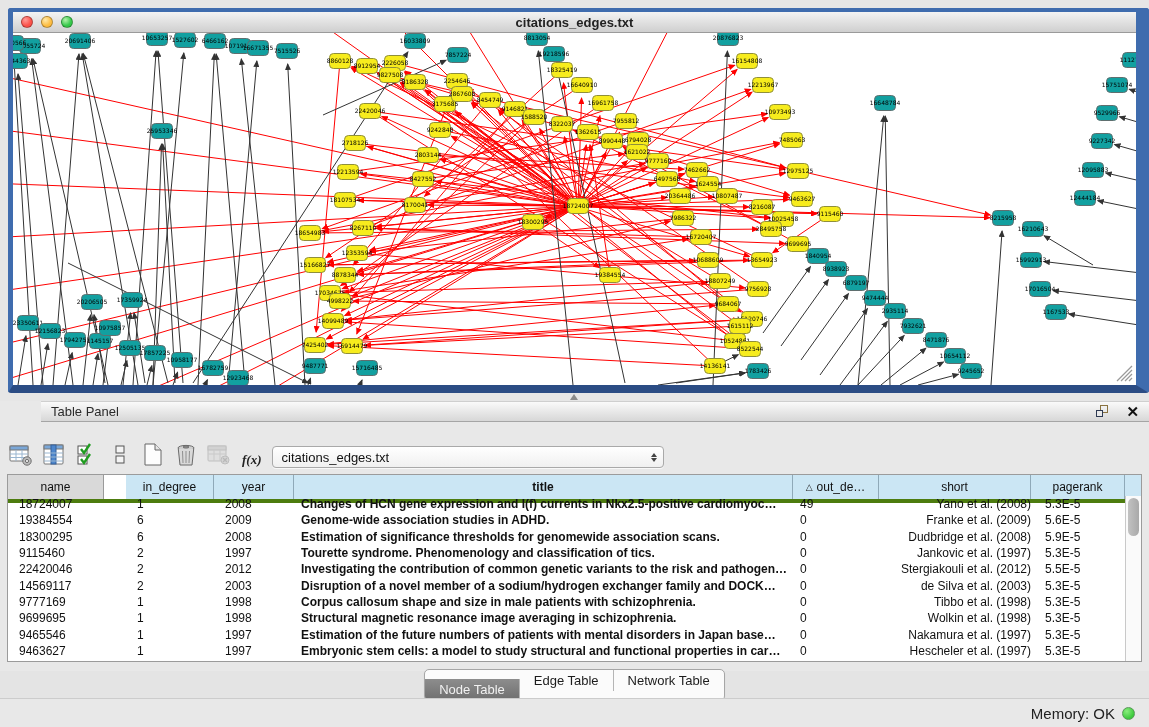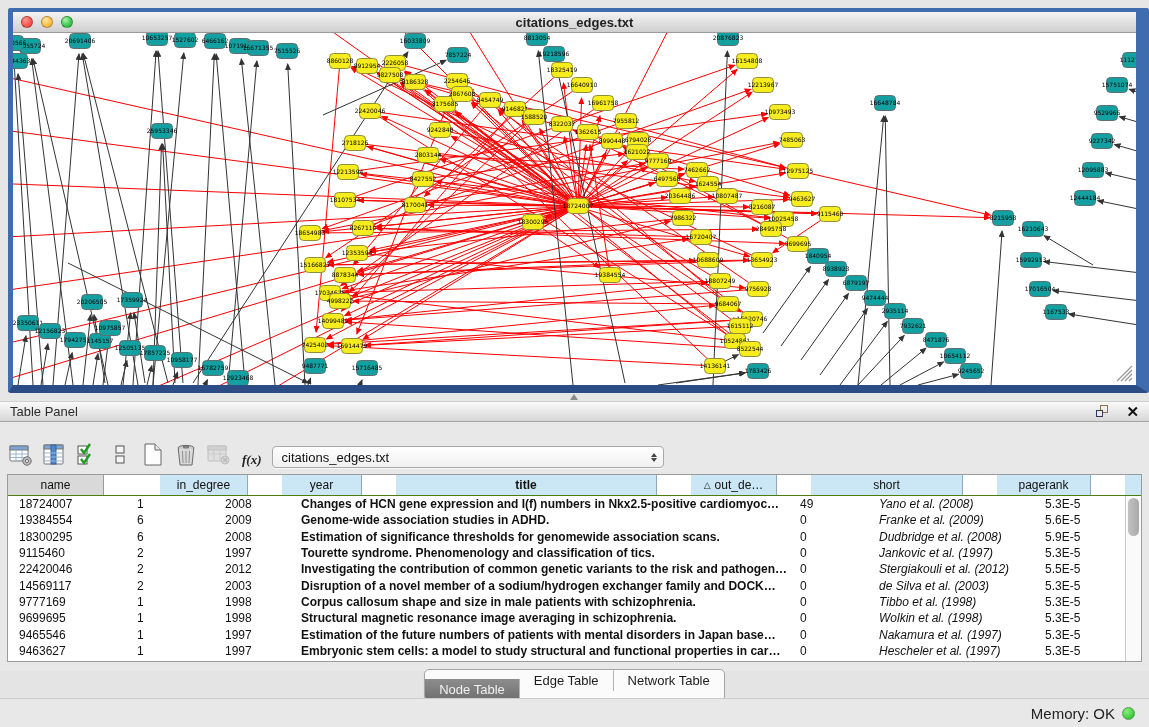--- a/index.html
+++ b/index.html
@@ -32,21 +32,21 @@
   .splitter { position:absolute; left:0; top:393px; width:1149px; height:8px; background:#e6e6e6; }
   .split-handle { position:absolute; left:570px; top:1px; width:0; height:0;
     border-left:4px solid transparent; border-right:4px solid transparent;
     border-bottom:6px solid #8a8a8a; }
 
   
   .table-panel { position:absolute; left:0; top:401px; width:1149px; height:326px;
     display:flex; flex-direction:column; background:#e8e8e8; }
   .panel-header { height:21px; background:linear-gradient(#fafafa,#d7d7d7);
     border-top:1px solid #cfcfcf; border-bottom:1px solid #a5a5a5;
-    display:flex; align-items:center; padding:0 10px; }
+    display:flex; align-items:center; padding:0 10px;margin-left:41px; }
   .panel-title { font-size:13px; color:#2b2b2b; flex:1; }
   .float-icon { position:relative; width:14px; height:13px; margin-right:16px; }
   .float-icon .sq1 { position:absolute; left:4px; top:0; width:8px; height:8px; border:1.5px solid #8a7340; }
   .float-icon .sq2 { position:absolute; left:0; top:5px; width:7px; height:7px; border:1.5px solid #2e3a52; background:#e9e9e9; }
   .close-x { font-size:15px; font-weight:700; color:#111; line-height:1; cursor:default; }
 
   .panel-body { flex:1; padding:10px 7px 0 7px; }
   .toolbar { display:flex; align-items:flex-end; height:36px; margin-bottom:6px; }
   .tool { width:28px; height:26px; margin-right:5px; display:flex; align-items:center; justify-content:center; }
   .fx { font-size:13px; font-style:italic; font-weight:700; color:#222;
@@ -54,33 +54,33 @@
   .combo { width:392px; height:22px; border:1px solid #a9a9a9; border-radius:4px;
     background:linear-gradient(#fff,#f0f0f0); display:flex; align-items:center;
     padding:0 6px 0 9px; box-shadow:0 1px 0 rgba(255,255,255,.7); }
   .combo-text { flex:1; font-size:13px; color:#111; }
   .combo-arrows { display:flex; flex-direction:column; align-items:center; gap:1px; }
   .combo-arrows i { width:0; height:0; border-left:3.5px solid transparent; border-right:3.5px solid transparent; }
   .combo-arrows .up { border-bottom:4px solid #444; }
   .combo-arrows .dn { border-top:4px solid #444; }
 
   .table-box { border:1px solid #9b9b9b; background:#fff; height:188px; position:relative; overflow:hidden; }
-  .thead { display:flex; height:21px; border-bottom:1px solid #4d7c0f;gap:34px; }
+  .thead { display:flex; height:28px; border-bottom:4px solid #4d7c0f; }
   .th { background:#cbe6f4; border-right:1px solid #8fa9b8; font-size:12px; color:#111;
         display:flex; align-items:center; justify-content:center; overflow:hidden; white-space:nowrap; }
   .th.name-h { background:#d9d9d9; border-right:1px solid #9a9a9a; }
   .sort-tri { font-size:9px; margin-right:4px; color:#222; }
   .c0{width:96px;} .c1{width:88px;margin-left:22px;} .c2{width:80px;} .c3{flex:1;font-weight:bold;} .c4{width:86px;} .c5{width:152px;} .c6{width:94px;}
   .th.sb-h { width:16px; background:#cbe6f4; border-right:none; }
   .tbody { position:absolute; left:0; top:21px; right:16px; bottom:0; overflow:hidden; }
   .trow { display:flex; height:16.3px; align-items:center; }
   .tcell { font-size:12px; color:#111; white-space:nowrap; overflow:hidden; }
   .tcell.c0 { padding-left:11px; } .tcell.c1 { padding-left:11px; } .tcell.c2 { padding-left:11px; }
   .tcell.c3 { padding-left:7px; } .tcell.c4 { padding-left:7px; }
-  .tcell.c5 { text-align:left;font-style:italic; } .tcell.c6 { padding-left:14px; }
+  .tcell.c5 { text-align:right; } .tcell.c6 { padding-left:14px; }
   .vscroll { position:absolute; right:0; top:21px; bottom:0; width:16px; background:#fafafa; border-left:1px solid #c9c9c9; }
   .vthumb { position:absolute; left:2px; top:2px; width:11px; height:38px; border-radius:6px;
             background:linear-gradient(90deg,#c2c2c2,#a9a9a9); }
 
   
   .tab-bar { height:27px; display:flex; align-items:center; justify-content:center; background:#e4e4e4; }
   .seg { display:flex; border:1px solid #a6a6a6; border-radius:5px; overflow:hidden; background:#fbfbfb;
          box-shadow:0 1px 1px rgba(0,0,0,.12); }
   .seg button { border:none; background:transparent; font-size:13px; color:#1c1c1c;
     padding:3px 14px; height:21px; border-right:1px solid #b5b5b5; font-family:inherit; }
@@ -932,21 +932,21 @@
         <div class="th c6">
             <span>pagerank</span>
           </div>
         <div class="th sb-h"></div>
       </div>
       <div class="tbody">
           <div class="trow">
             <div class="tcell c0">18724007</div>
             <div class="tcell c1">1</div>
             <div class="tcell c2">2008</div>
-            <div class="tcell c3">Changes of HCN gene expression and I(f) numbers in Nkx2.5-positive cardiomyoc…</div>
+            <div class="tcell c3">Changes of HCN gene expression and I(f) currents in Nkx2.5-positive cardiomyoc…</div>
             <div class="tcell c4">49</div>
             <div class="tcell c5">Yano et al. (2008)</div>
             <div class="tcell c6">5.3E-5</div>
           </div>
           <div class="trow">
             <div class="tcell c0">19384554</div>
             <div class="tcell c1">6</div>
             <div class="tcell c2">2009</div>
             <div class="tcell c3">Genome-wide association studies in ADHD.</div>
             <div class="tcell c4">0</div>

